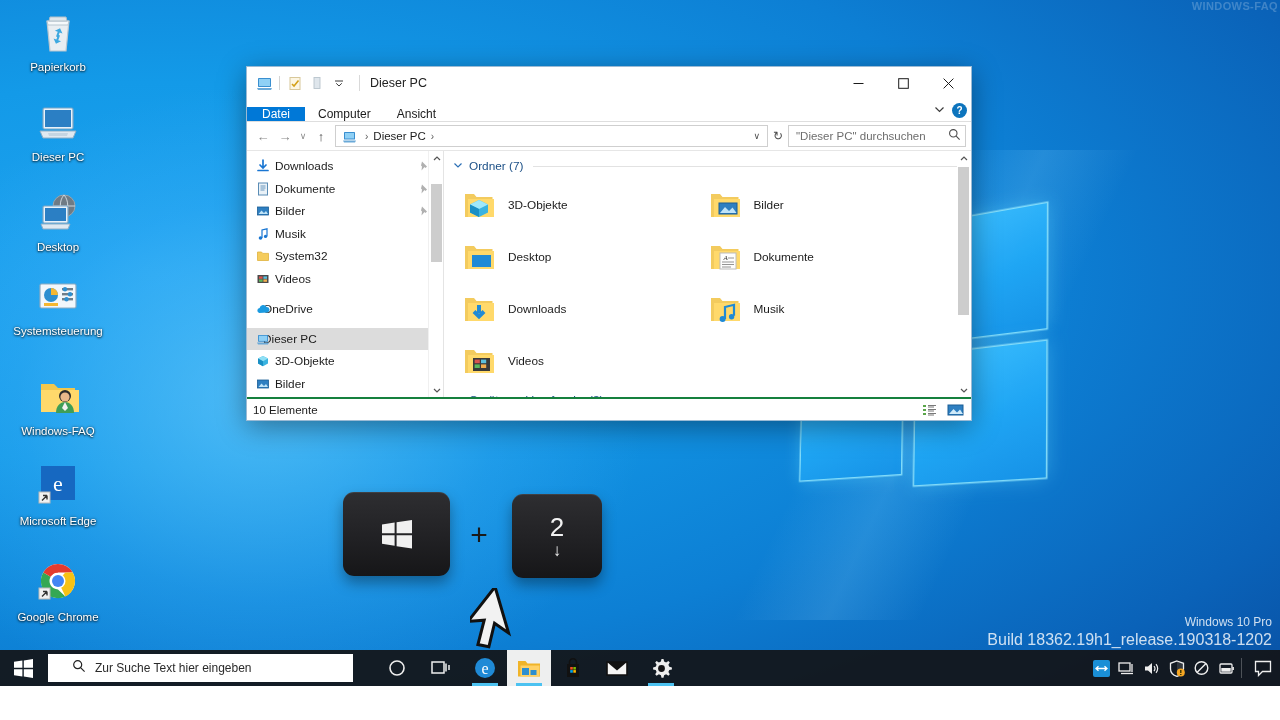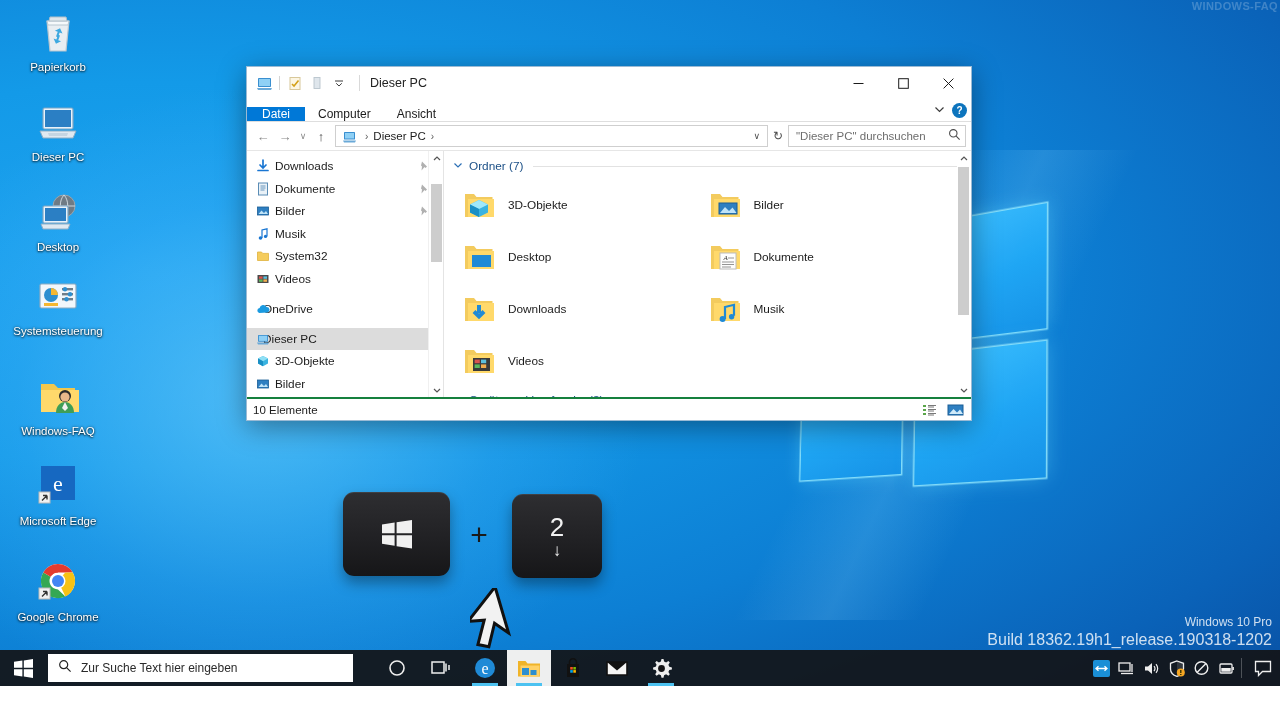--- a/index.html
+++ b/index.html
@@ -197,21 +197,21 @@
   #cursor-arrow { position:absolute; left:470px; top:588px; width:62px; height:72px; }
 
   
   #taskbar {
     position:absolute; left:0; bottom:0; width:1280px; height:36px;
     background: rgba(20,20,22,.92); display:flex; align-items:center;
   }
   #startbtn { width:46px; height:36px; display:flex;align-items:center;justify-content:center; }
   #searchbar {
     width:305px; height:28px; background:#fff; display:flex; align-items:center;
-    gap:9px; padding-left:10px; margin-left:2px;
+    gap:9px; padding-left:24px; margin-left:2px;
   }
   #searchbar .sph2 { font-size:12px; color:#2a2a2a; }
   #tbicons { display:flex; align-items:center; margin-left:22px; gap:0; height:36px;}
   .tbi {
     width:44px; height:36px; display:flex; align-items:center; justify-content:center;
     position:relative; cursor:default;
   }
   .tbi.active { background: rgba(255,255,255,.93); }
   .tbi.running::after, .tbi.active::after {
     content:""; position:absolute; bottom:0; left:9px; right:9px; height:3px; background:#4cc2f1;

